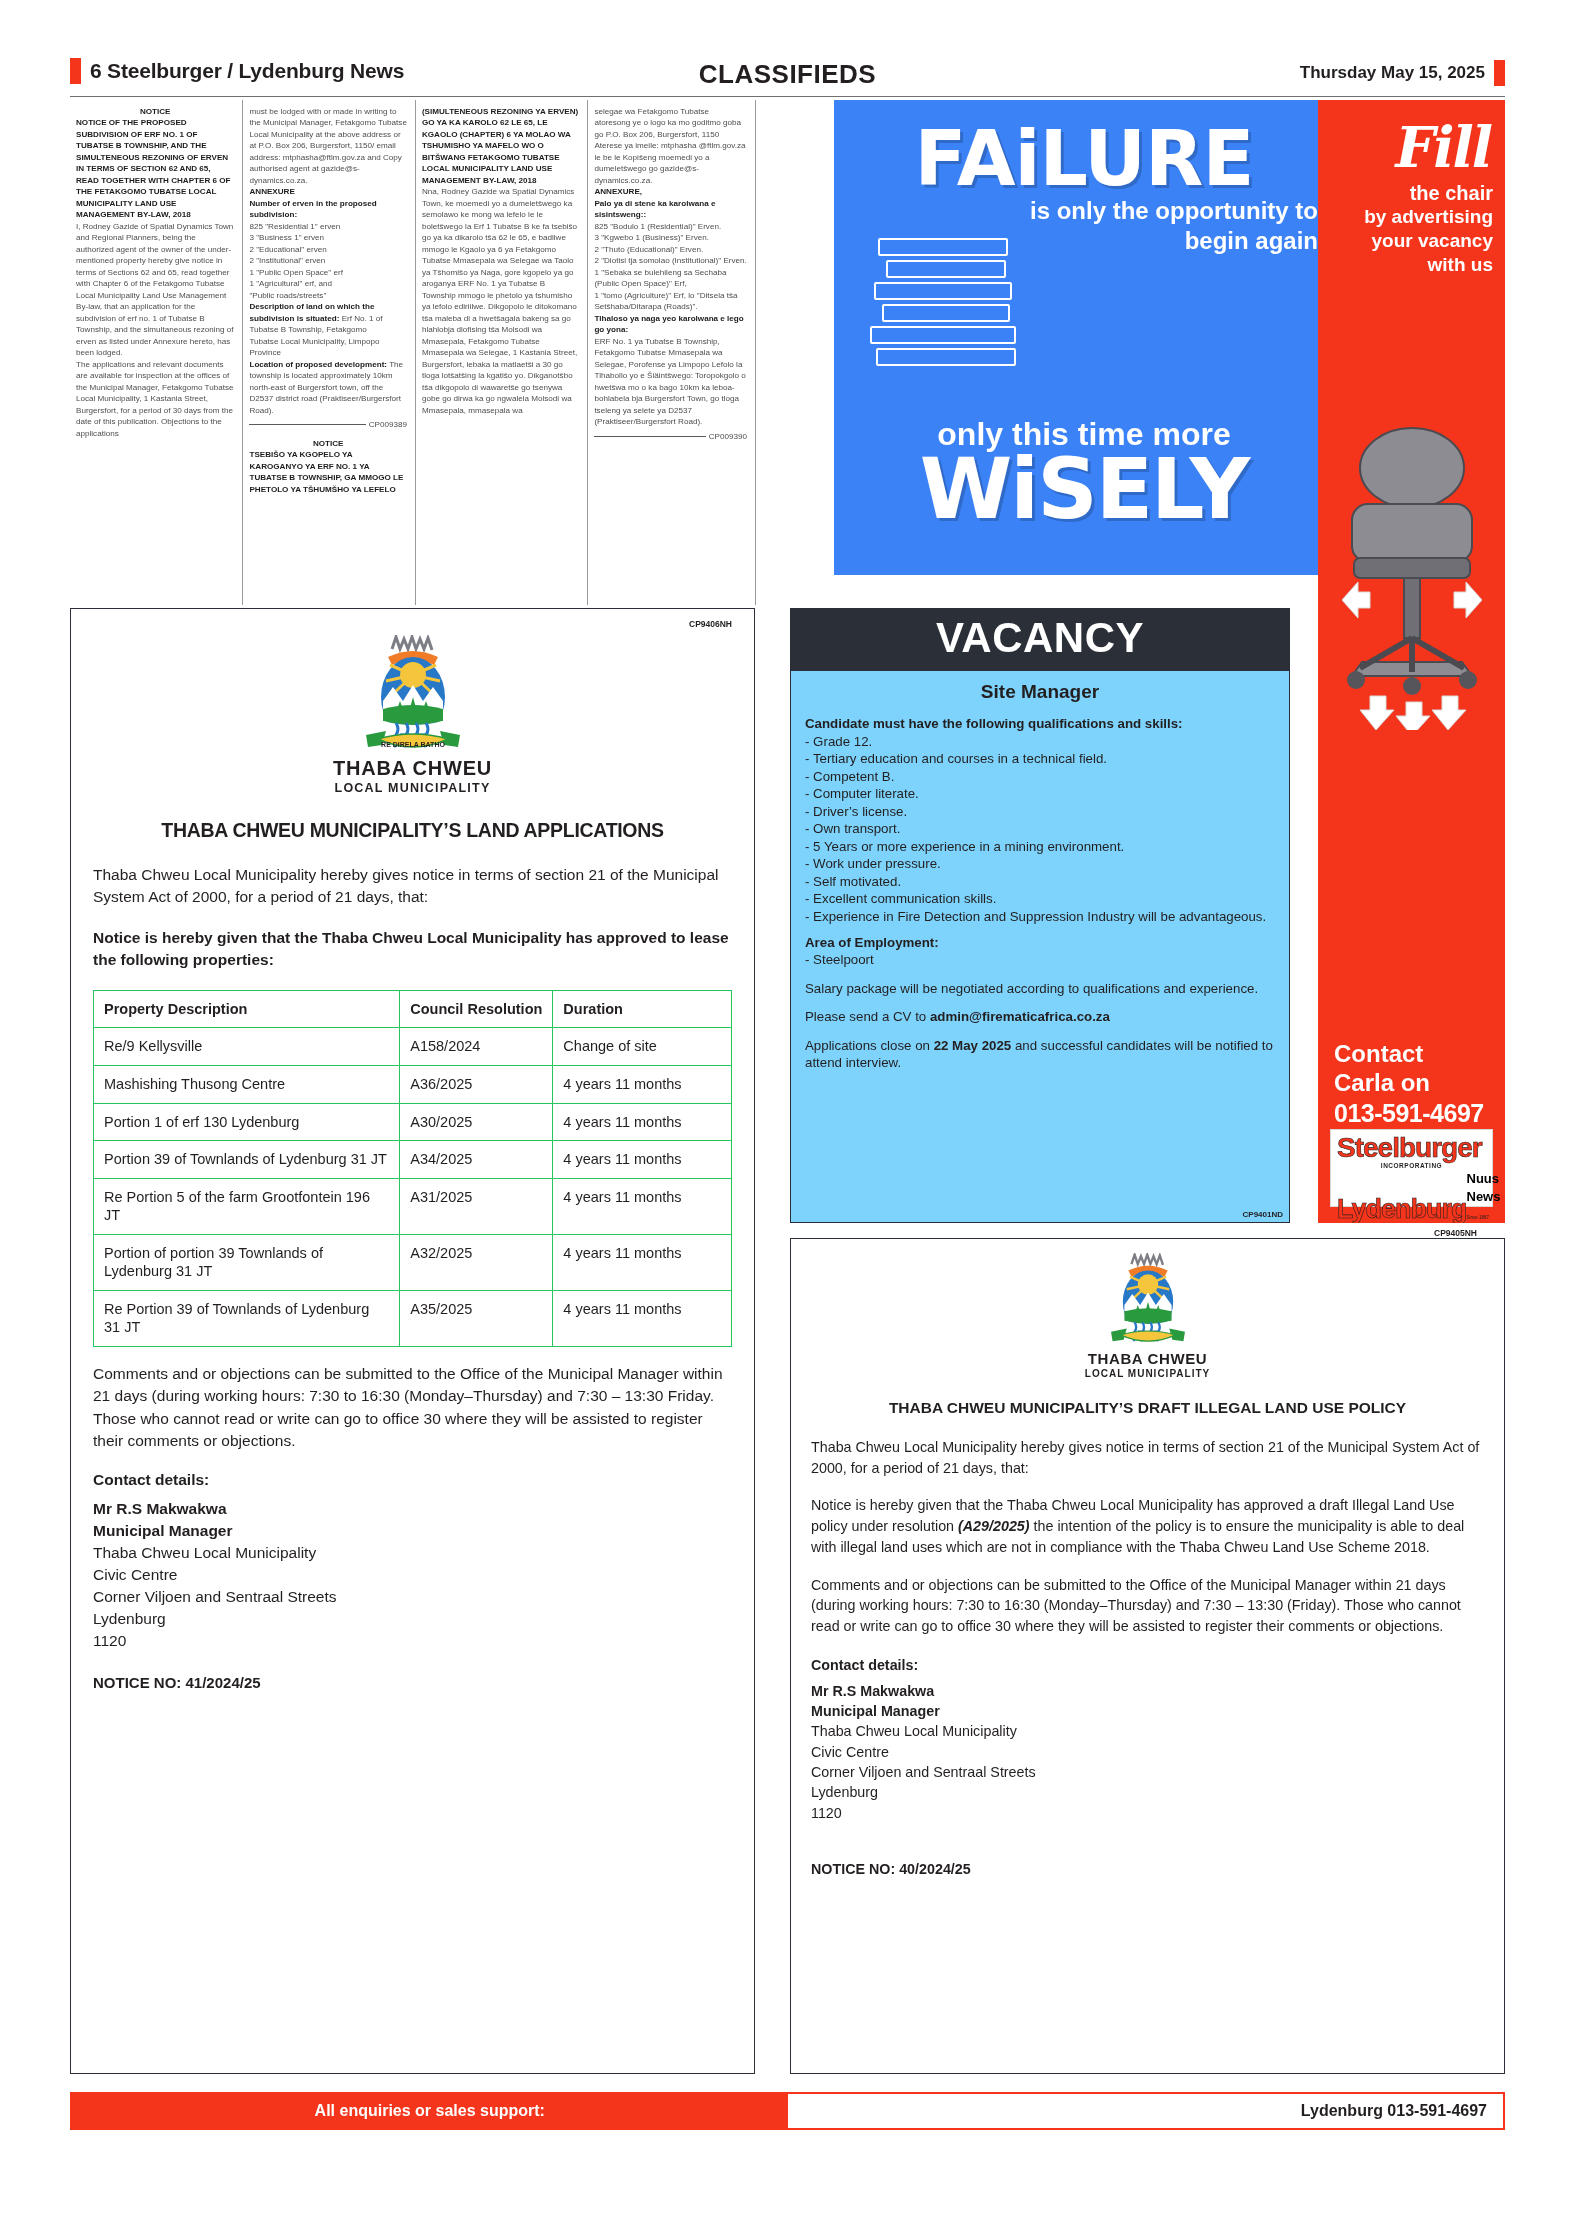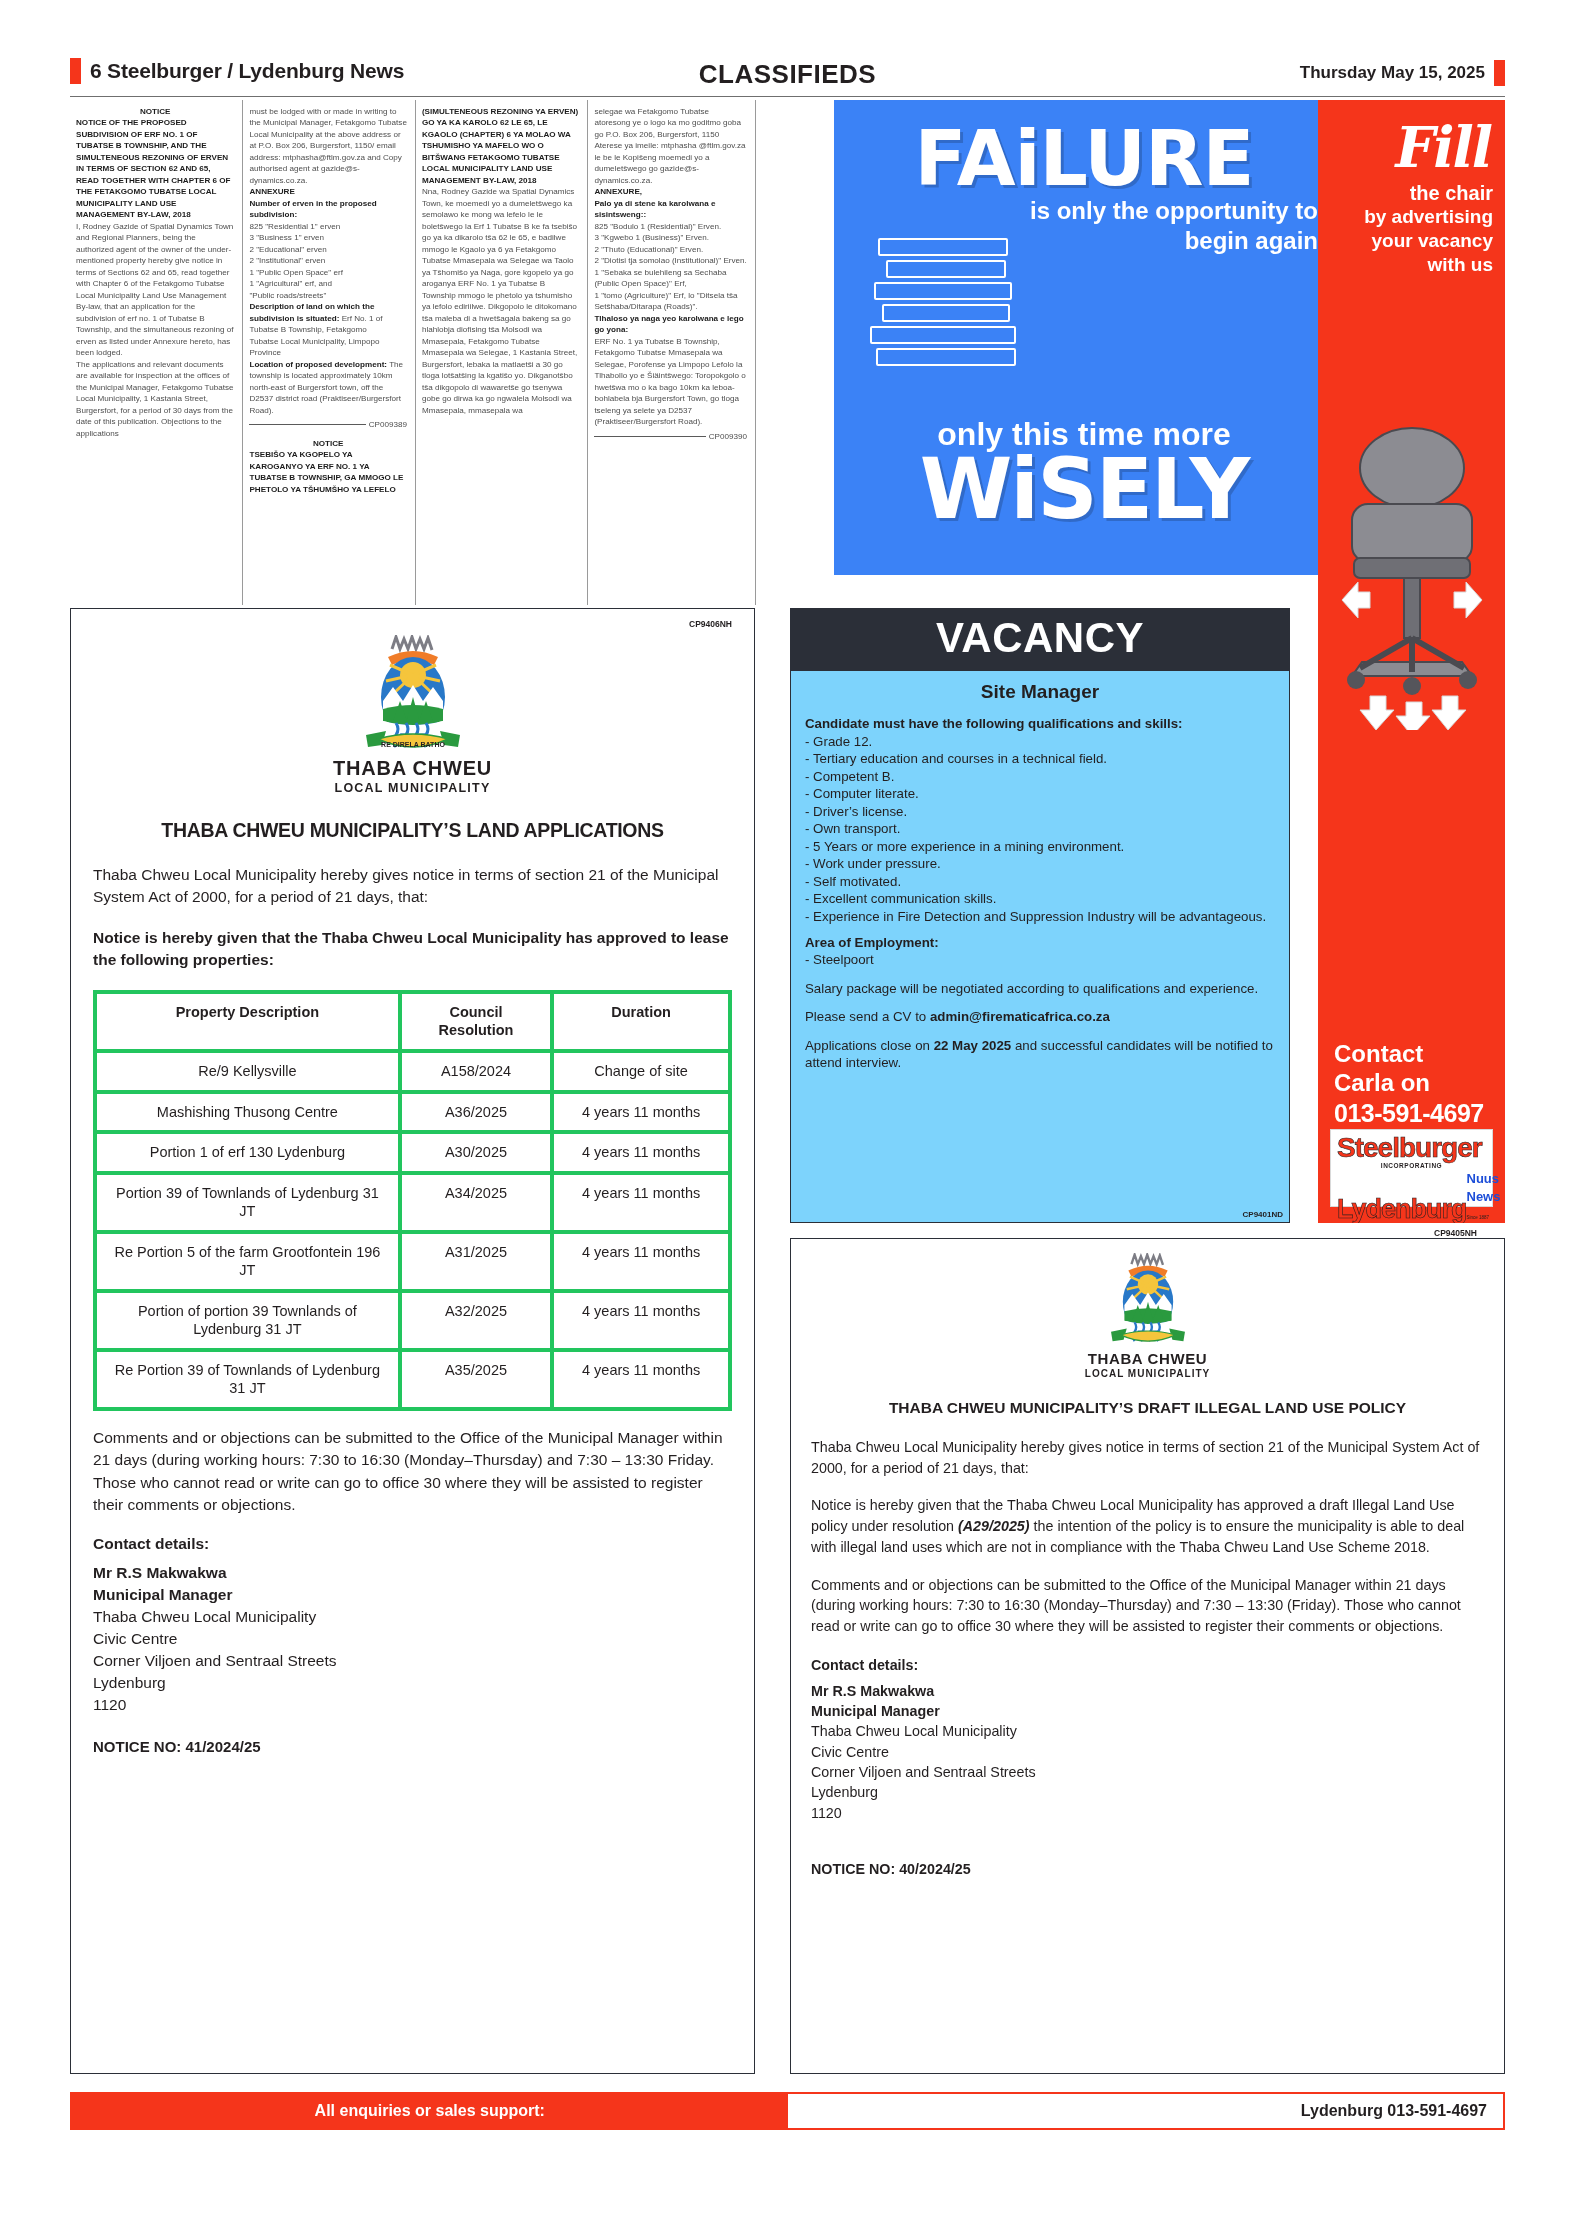--- a/index.html
+++ b/index.html
@@ -115,41 +115,41 @@
   .sky-logo {
     position:absolute; left:12px; right:12px; bottom:16px; height:78px;
     background:#fff; border:1px solid #d9d9d9; padding:4px 6px;
   }
   .sl-1 { font-size:28px; font-weight:bold; color:#f5351b; letter-spacing:-1px;
           -webkit-text-stroke:0.6px #231f20; line-height:1; }
   .sl-inc { font-size:6.5px; font-weight:bold; color:#231f20; text-align:center; letter-spacing:0.5px; }
   .sl-row { display:flex; align-items:flex-end; justify-content:space-between; }
   .sl-2 { font-size:27px; font-weight:bold; color:#f5351b; letter-spacing:-1px;
           -webkit-text-stroke:0.6px #231f20; line-height:1; }
-  .sl-nuus { font-size:13px; font-weight:bold; color:#1d4ed8; line-height:1.0; }
+  .sl-nuus { font-size:13px; font-weight:bold; color:#000000; line-height:1.0; }
   .sl-since { font-size:4.5px; color:#231f20; text-align:right; }
   .sky-code { position:absolute; right:-70px; top:1120px; font-size:8px; font-weight:bold; color:#231f20; }
 
   
   .notice-left {
     position:absolute; left:70px; top:608px; width:685px; height:1466px;
     border:1px solid #2b2f38; background:#fff; padding:10px 22px 14px 22px;
   }
   .code-tr { text-align:right; font-size:8.5px; font-weight:bold; }
   .crest { display:block; margin:6px auto 0 auto; }
   .crest-name { text-align:center; font-size:20px; font-weight:bold; letter-spacing:0.8px; margin-top:4px; }
   .crest-sub { text-align:center; font-size:12.5px; font-weight:bold; letter-spacing:1.2px; margin-top:1px; }
   .nl-title { text-align:center; font-size:19.5px; font-weight:bold; margin:24px 0 22px 0; letter-spacing:-0.3px; }
   .nl-p { font-size:15.5px; line-height:1.45; margin-bottom:18px; }
   .nl-p.b { font-weight:bold; }
 
   table.land { width:100%; border-collapse:collapse; margin:6px 0 16px 0; }
   table.land th, table.land td {
-    border:4px solid #22c55e; padding:9px 10px; font-size:14.5px;
-    text-align:center; vertical-align:top; line-height:1.28;margin-top:25px;
+    border:1px solid #22c55e; padding:9px 10px; font-size:14.5px;
+    text-align:left; vertical-align:top; line-height:1.28;margin-top:25px;
   }
   table.land th { font-weight:bold; }
   table.land td.c1 { width:48%; }
   table.land td.c2 { width:24%; }
 
   .nl-contact-h { font-size:15.5px; font-weight:bold; margin-top:16px; margin-bottom:9px; }
   .nl-addr { font-size:15.5px; line-height:1.42; }
   .nl-addr .b { font-weight:bold; }
   .nl-notice-no { font-size:15px; font-weight:bold; margin-top:22px; }
 

